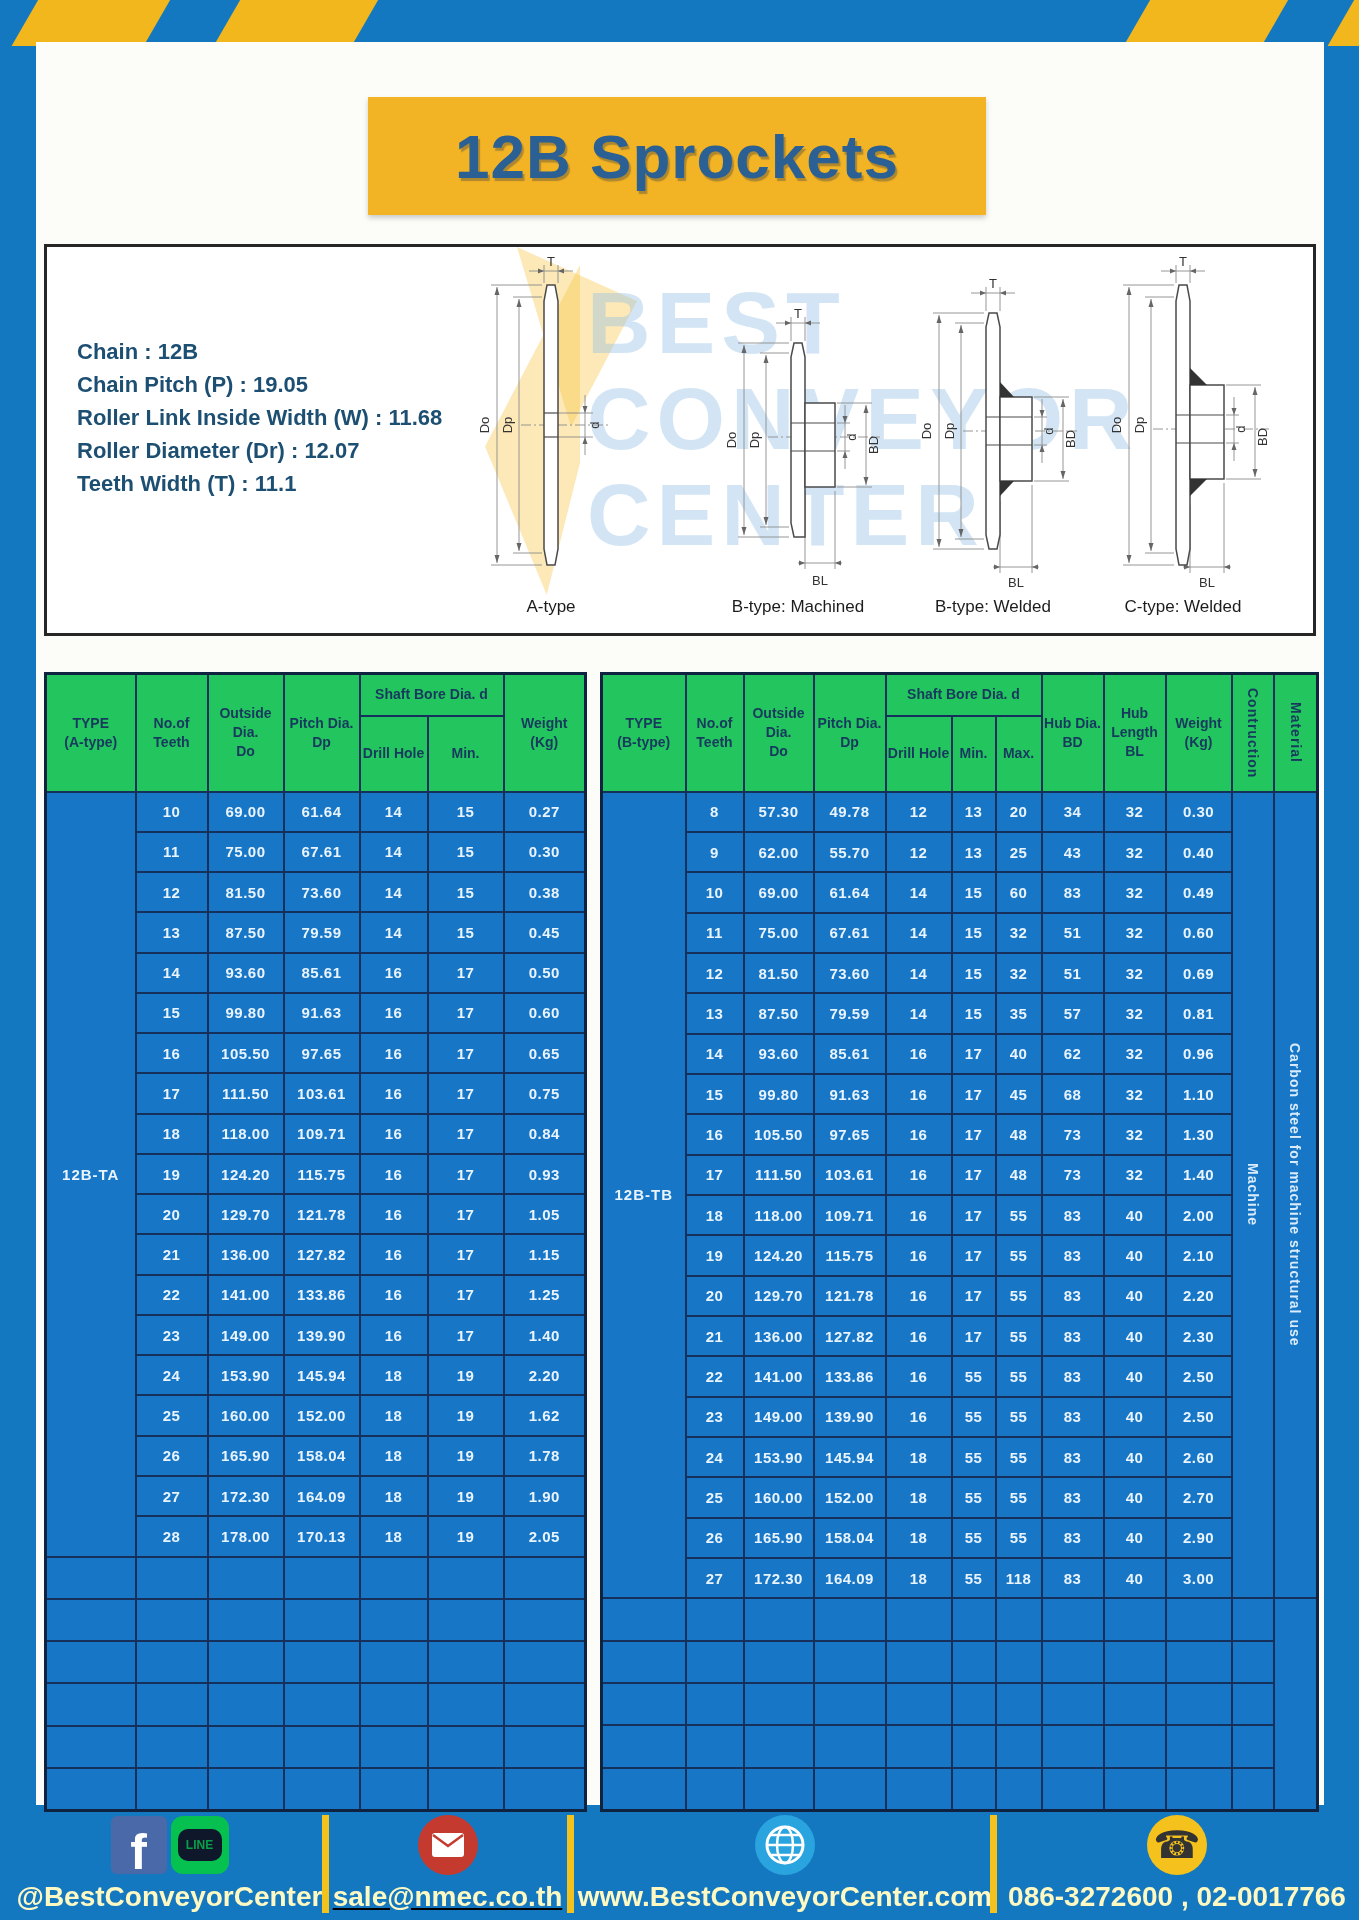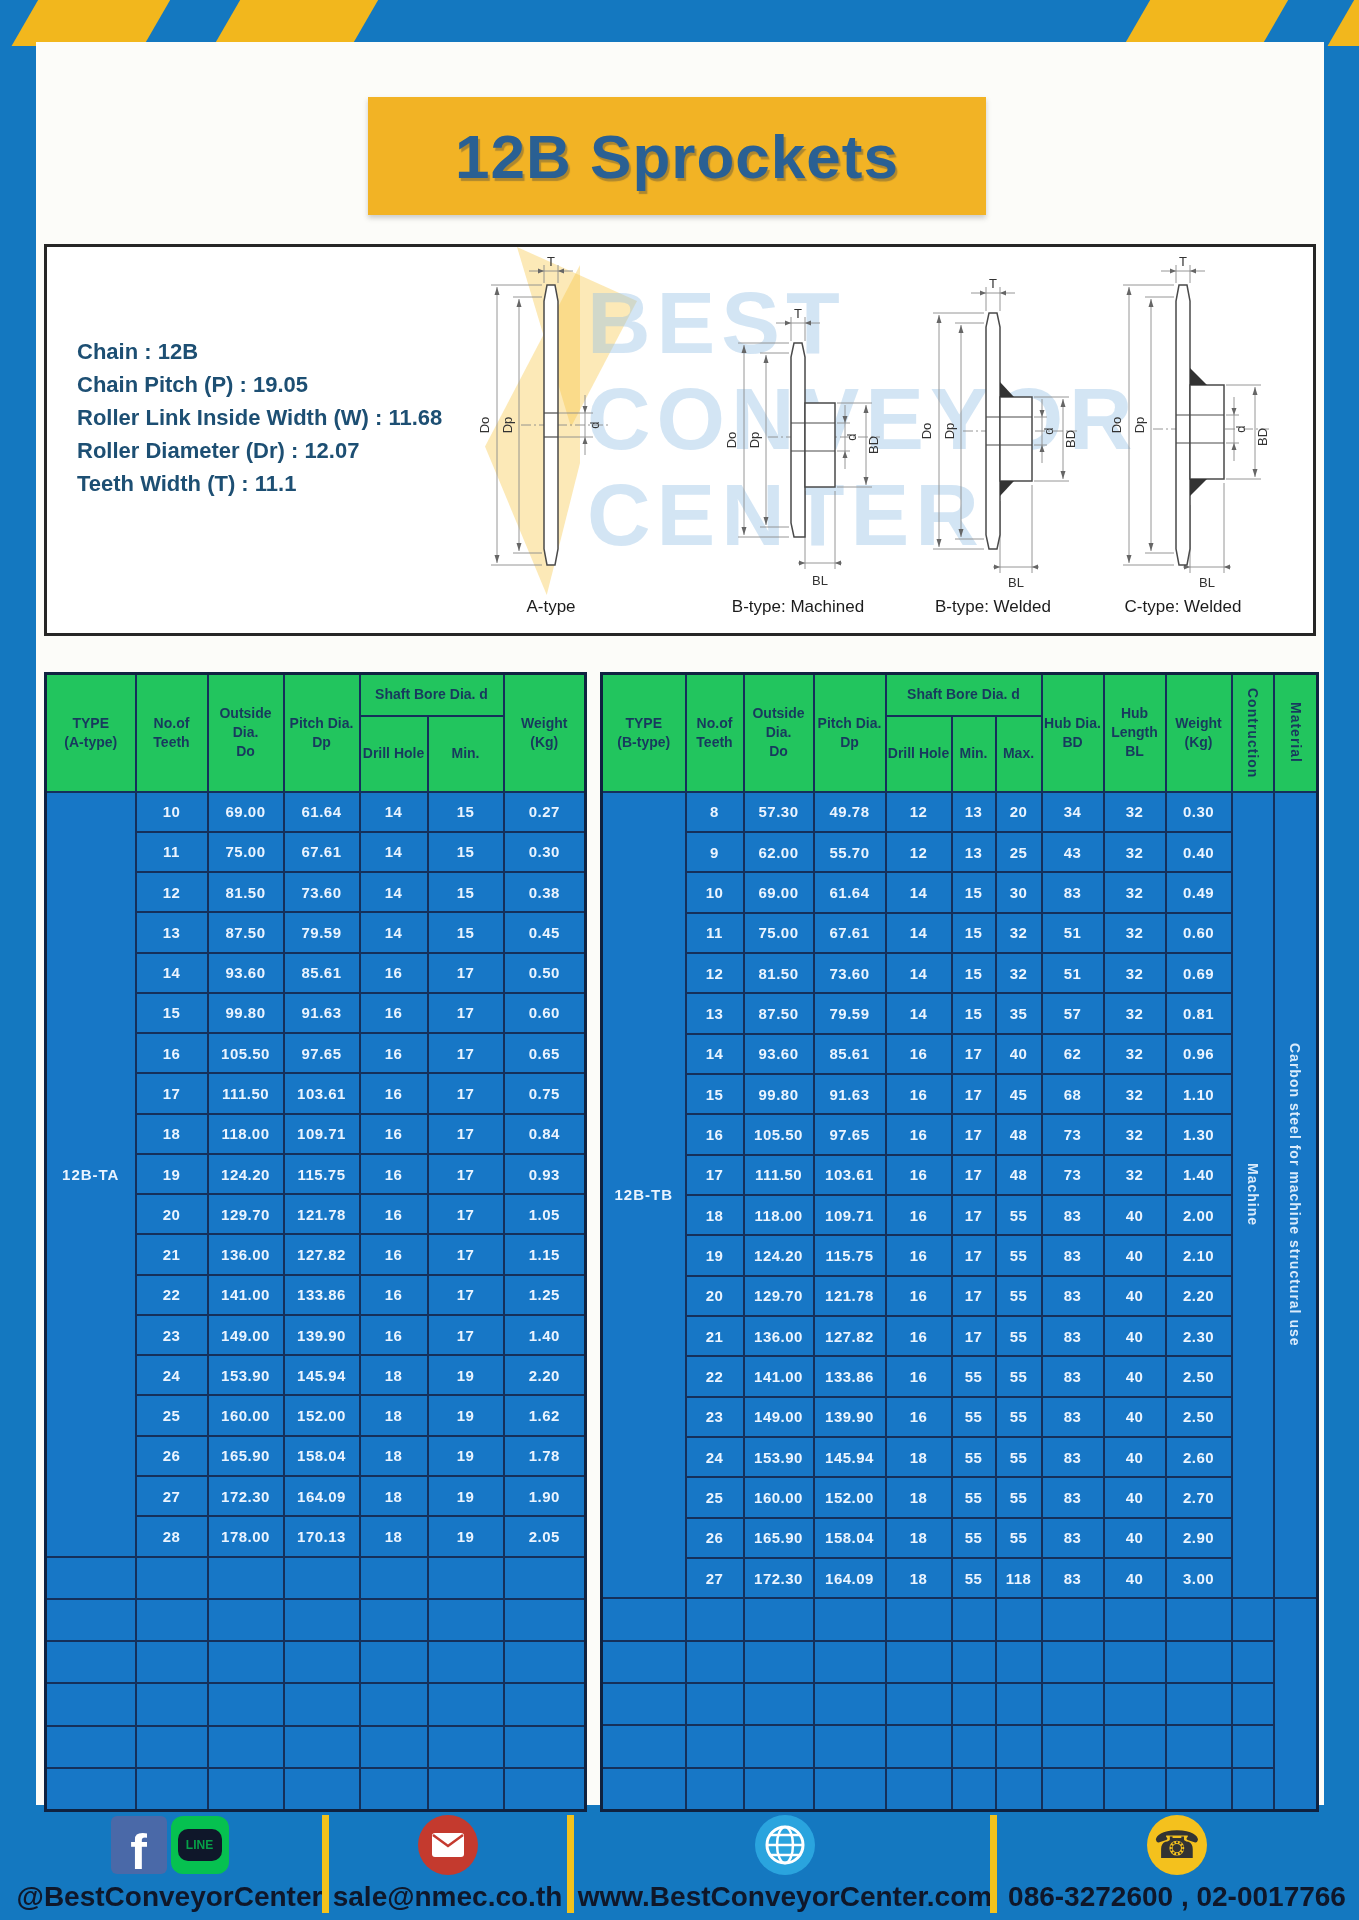--- a/index.html
+++ b/index.html
@@ -50,23 +50,23 @@
   .spec-table thead tr.h2{height:76px;}
   .spec-table tbody tr{height:40px;}
   .spec-table tbody tr.empty{height:42px;}
   th.vert,td.vert{writing-mode:vertical-rl;letter-spacing:1px;}
   td.vert{font-size:14px;color:#d9ebfc;}
   td.type-cell{font-size:15px;letter-spacing:1px;}
   
   .footer{position:absolute;left:0;top:1805px;width:1359px;height:115px;}
   .f-item{position:absolute;top:8px;display:flex;flex-direction:column;align-items:center;}
   .f-icons{height:64px;display:flex;align-items:center;gap:4px;}
-  .f-label{color:#0f172a;font-weight:bold;font-size:28px;margin-top:4px;white-space:nowrap;}
+  .f-label{color:#fef9c3;font-weight:bold;font-size:28px;margin-top:4px;white-space:nowrap;}
   .f-div{position:absolute;top:10px;width:7px;height:98px;background:#f3c21c;}
-  .fi1{left:12px;width:315px;} .fi2{left:335px;width:225px;} .fi3{left:575px;width:420px;} .fi4{left:1002px;width:350px;}
+  .fi1{left:12px;width:315px;} .fi2{left:335px;width:225px;text-decoration:underline;} .fi3{left:575px;width:420px;} .fi4{left:1002px;width:350px;}
   .ic-fb{width:56px;height:58px;background:#4a69a8;border-radius:6px;color:#fff;font-size:50px;
     font-weight:bold;display:flex;align-items:flex-end;justify-content:center;line-height:44px;}
   .ic-line{width:58px;height:58px;background:#06c150;border-radius:12px;display:flex;align-items:center;justify-content:center;}
   .ic-line .bub{width:44px;height:32px;background:#0f172a;border-radius:10px;display:flex;align-items:center;
     justify-content:center;font-size:12px;font-weight:bold;color:#06a048;}
   .ic-round{width:60px;height:60px;border-radius:50%;display:flex;align-items:center;justify-content:center;}
   .ic-mail{background:#c43a2e;}
   .ic-globe{background:#2aa4de;}
   .ic-phone{background:#f4c11d;font-size:38px;color:#333;}
 </style>
@@ -608,21 +608,21 @@
         <td>43</td>
         <td>32</td>
         <td>0.40</td>
       </tr>
       <tr class="data">
         <td>10</td>
         <td>69.00</td>
         <td>61.64</td>
         <td>14</td>
         <td>15</td>
-        <td>30</td>
+        <td>60</td>
         <td>83</td>
         <td>32</td>
         <td>0.49</td>
       </tr>
       <tr class="data">
         <td>11</td>
         <td>75.00</td>
         <td>67.61</td>
         <td>14</td>
         <td>15</td>

